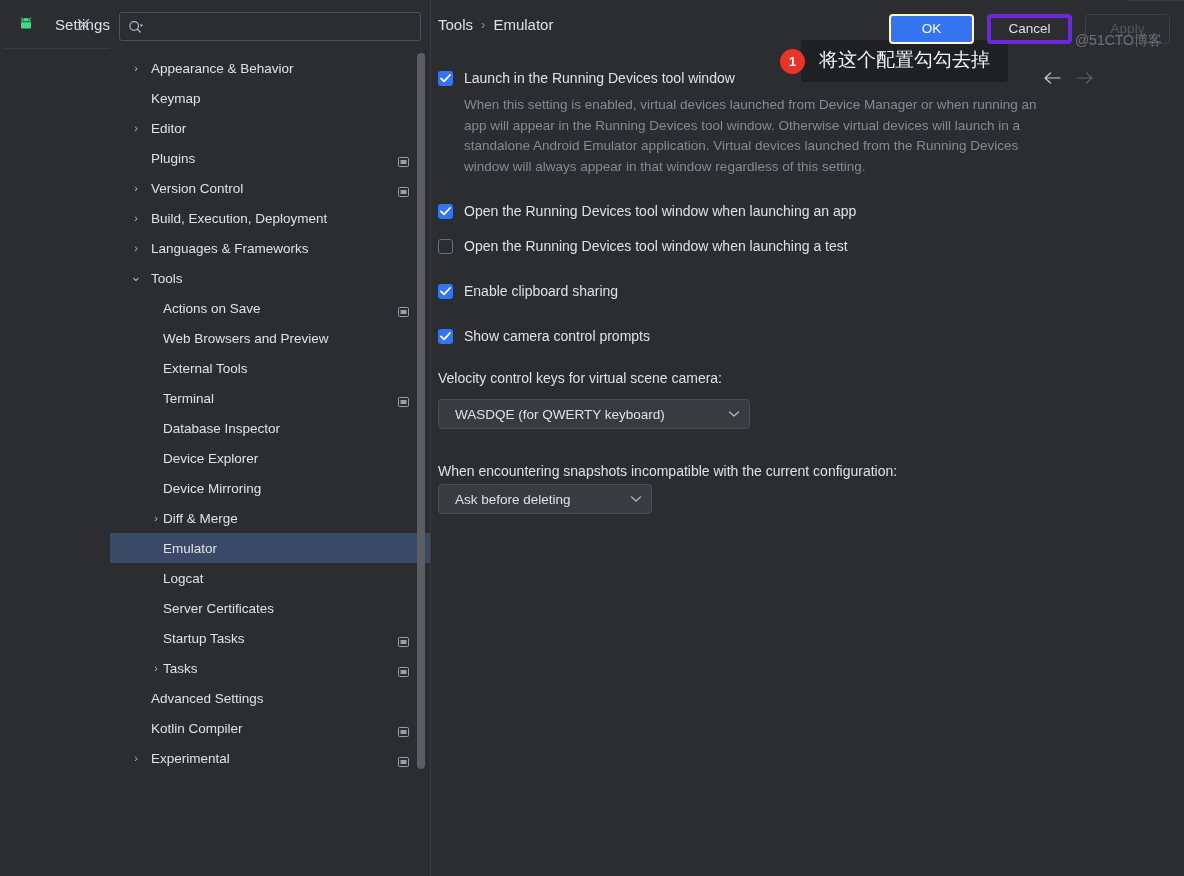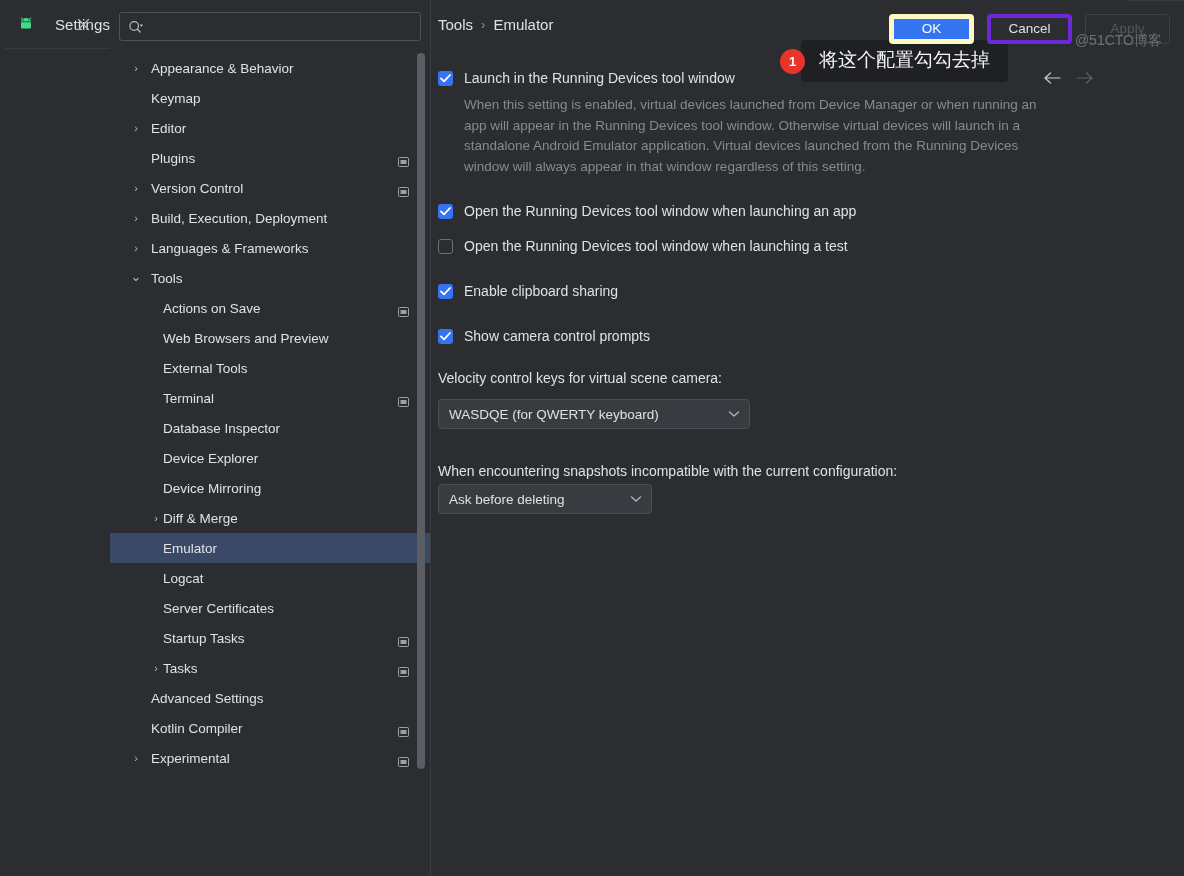--- a/index.html
+++ b/index.html
@@ -132,21 +132,21 @@
     margin: 9px 0 0 26px; max-width: 583px;
     font-size: 13.5px; line-height: 20.5px; color: #868a91;
   }
 
   .field-label { font-size: 14px; color: #dfe1e5; }
 
   .combo {
     height: 30px; border: 1px solid #4a4d53; border-radius: 4px;
     background: #393b40;
     display: inline-flex; align-items: center; justify-content: space-between;
-    padding: 0 9px 0 10px; cursor: pointer; color: #dfe1e5; font-size: 13.5px;
+    padding: 0 9px 0 16px; cursor: pointer; color: #dfe1e5; font-size: 13.5px;
   }
   .combo .chev { margin-left: 14px; color: #b4b8bf; display: flex; align-items: center; }
 
   
   #annot { position: absolute; left: 349px; top: 40px; display: flex; align-items: center; pointer-events: none; }
   #annot-badge {
     width: 25px; height: 25px; border-radius: 50%;
     background: #e8342b; color: #fff; font-size: 13px;
     display: flex; align-items: center; justify-content: center;
     font-weight: bold; z-index: 2;
@@ -174,21 +174,21 @@
     display: flex; align-items: center; justify-content: center; cursor: pointer;
   }
   #footer-actions {
     position: absolute; right: 14px; display: flex; gap: 13px; align-items: center;
   }
   .btn {
     height: 30px; min-width: 85px; padding: 0 16px; border-radius: 4px;
     font-size: 13.5px; display: flex; align-items: center; justify-content: center;
     cursor: pointer; font-family: "Liberation Sans", sans-serif;
   }
-  .btn.primary { background: #3574f0; color: #fff; border: 5px solid #fef9c3; }
+  .btn.primary { background: #3574f0; color: #fff; border: 2px solid #fef9c3; }
   .btn.normal  { background: #2b2d30; color: #dfe1e5; border: 4px solid #6d28d9; }
   .btn.disabled{ background: #2b2d30; color: #55585e; border: 1px solid #3d4046; cursor: default; }
 
   #watermark {
     position: absolute; right: 22px; bottom: 6px;
     font-size: 14px; color: #797d84; opacity: .85;
     pointer-events: none; white-space: nowrap;
   }
 </style>
 </head>

